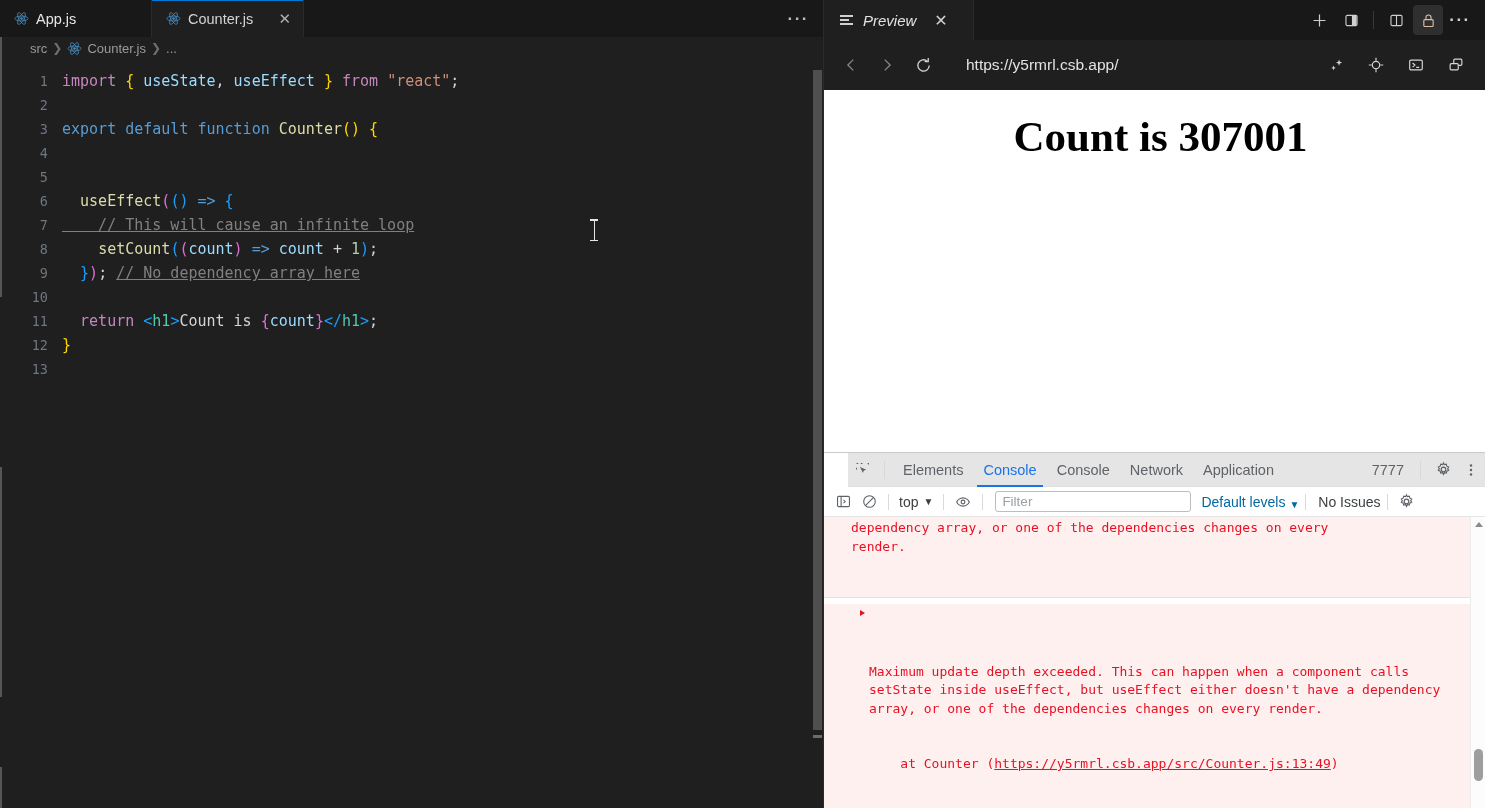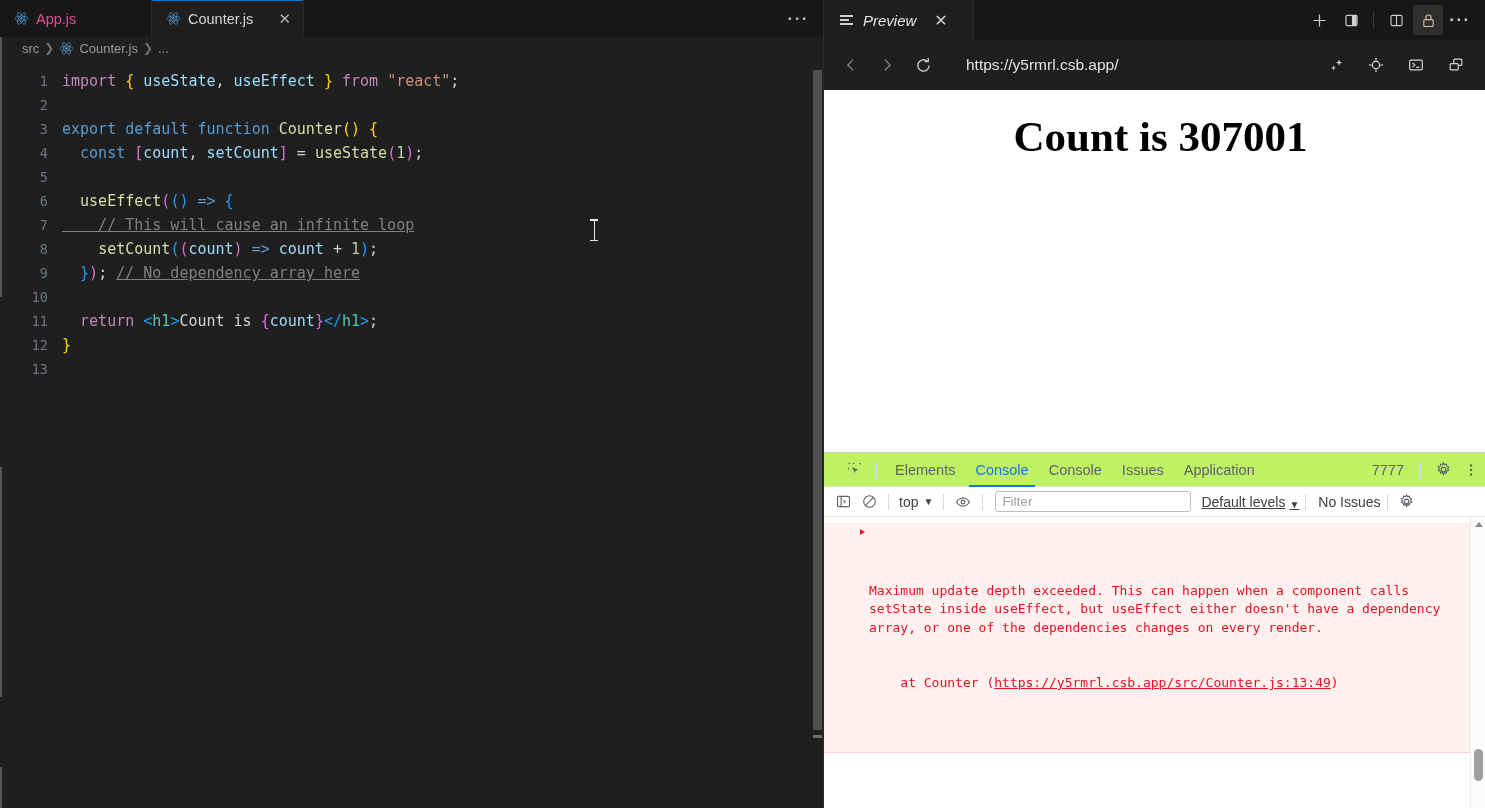--- a/index.html
+++ b/index.html
@@ -24,21 +24,21 @@
     display: flex; align-items: stretch;
     flex: 0 0 37px;
     position: relative;
   }
   .tab {
     display: flex; align-items: center; gap: 7px;
     padding: 0 12px 0 14px;
     min-width: 152px;
     background: #181818;
     border-right: 1px solid #2b2b2b;
-    color: #ec4899;
+    color: #e5e5e5;
     font-size: 14.5px;
     position: relative;
     cursor: pointer;
   }
   .tab.active {
     background: #1f1f1f;
     color: #d4d4d4;
   }
   .tab.active::before {
     content: ""; position: absolute; left: 0; right: 0; top: 0; height: 1px;
@@ -54,21 +54,21 @@
   .tabbar-more {
     position: absolute; right: 14px; top: 0; height: 37px;
     display: flex; align-items: center;
     color: #b9b9b9; font-size: 17px; letter-spacing: 1.5px;
     font-weight: bold;
   }
   .tabbar-filler { flex: 1; background:#181818; border-right: none;}
 
   .breadcrumb {
     height: 22px; display: flex; align-items: center; gap: 5px;
-    padding-left: 22px; color: #9a9a9a; font-size: 13px;
+    padding-left: 30px; color: #9a9a9a; font-size: 13px;
     background: #1f1f1f;
     flex: 0 0 22px;
   }
   .breadcrumb .sep { color: #6f6f6f; font-size: 12px; }
   .breadcrumb .crumb { display:flex; align-items:center; gap:5px; cursor:pointer;}
 
   .code-area {
     flex: 1; position: relative; overflow: hidden;
     background: #1f1f1f;
     font-family: "DejaVu Sans Mono", monospace;
@@ -210,22 +210,23 @@
   .devtools {
     flex: 1; background: #ffffff;
     display: flex; flex-direction: column;
     border-top: 1px solid #cacaca;
     font-family: "Liberation Sans", sans-serif;
   }
   .dt-tabs {
     height: 34px; flex:0 0 34px;
     display: flex; align-items: center;
     border-bottom: 1px solid #e0e0e0;
-    padding-left: 16px;
-    background:#bef264;
+    padding-left: 0;
+    background:#e5e5e5;
+    margin-left:24px;
   }
   .dt-inspect {
     width: 28px; height:26px; display:flex;align-items:center;justify-content:center;
     color:#5f6368; cursor:pointer;
   }
   .dt-sep { width:1px; height:18px; background:#d8d8d8; margin:0 8px; }
   .dt-tab {
     padding: 0 10px; height: 34px; display:flex; align-items:center;
     color: #5f6368; font-size: 14.5px; cursor:pointer;
     position: relative;
@@ -258,22 +259,22 @@
   }
   .filter-input {
     flex: 0 0 196px; height: 21px; margin-left: 6px;
     border: 1px solid #bdbdbd; border-radius: 3px;
     padding: 0 6px; font-size: 13.5px; color: #3c4043;
     background: #fff; outline: none;
     font-family: "Liberation Sans", sans-serif;
   }
   .filter-input::placeholder { color: #9aa0a6; }
   .levels {
-    display:flex;align-items:flex-end;gap:4px; color:#404040; font-size:14px;
-    margin-left: 10px; cursor:pointer;text-decoration:underline;
+    display:flex;align-items:flex-end;gap:4px; color:#0369a1; font-size:14px;
+    margin-left: 10px; cursor:pointer;
   }
   .no-issues { color:#3c4043; font-size:14px; cursor:pointer;margin-left:6px; }
 
   .console-body {
     flex: 1; position: relative; overflow: hidden;
     background: #fff;
     padding-right: 15px;
   }
   .msg {
     background: #fff0f0;
@@ -370,21 +371,20 @@
       <div class="code-line">
         <span class="gutter">2</span>
         <span class="code-text"></span>
       </div>
       <div class="code-line">
         <span class="gutter">3</span>
         <span class="code-text"><span class="kw2">export</span> <span class="kw2">default</span> <span class="kw2">function</span> <span class="fn">Counter</span><span class="b1">(</span><span class="b1">)</span> <span class="b1">{</span></span>
       </div>
       <div class="code-line">
         <span class="gutter">4</span>
-        <span class="code-text">  <span class="kw2">const</span> <span class="b2">[</span><span class="var">count</span><span class="plain">,</span> <span class="var">setCount</span><span class="b2">]</span> <span class="plain">=</span> <span class="fn">useState</span><span class="b2">(</span><span class="num">1</span><span class="b2">)</span><span class="plain">;</span></span>
       </div>
       <div class="code-line">
         <span class="gutter">5</span>
         <span class="code-text"></span>
       </div>
       <div class="code-line">
         <span class="gutter">6</span>
         <span class="code-text">  <span class="fn">useEffect</span><span class="b2">(</span><span class="b3">(</span><span class="b3">)</span> <span class="kw2">=&gt;</span> <span class="b3">{</span></span>
       </div>
       <div class="code-line">
@@ -531,21 +531,21 @@
         <div class="dt-inspect">
           <svg width="17" height="17" viewBox="0 0 20 20">
               <path d="M3 3h3M8 3h3M3 8v3M16 3h1v3" fill="none" stroke="#5f6368" stroke-width="1.2" stroke-dasharray="2 2"></path>
               <path d="M7 7l7.5 3.2-3 .9-.9 3z" fill="#5f6368"></path>
             </svg>
         </div>
         <div class="dt-sep"></div>
         <div class="dt-tab">Elements</div>
         <div class="dt-tab active">Console</div>
         <div class="dt-tab">Console</div>
-        <div class="dt-tab">Issues</div>
+        <div class="dt-tab">Network</div>
         <div class="dt-tab">Application</div>
         <div class="dt-spacer"></div>
         <div class="dt-count">7777</div>
         <div class="dt-sep"></div>
         <div class="dt-icon">
           <svg width="17" height="17" viewBox="0 0 20 20">
               <circle cx="10" cy="10" r="2.7" fill="none" stroke="#5f6368" stroke-width="1.4"></circle>
               <path d="M10 2.2l1 2.1 2.3-.5 .6 2.3 2.2.9-1.2 2 1.2 2-2.2.9-.6 2.3-2.3-.5-1 2.1-1-2.1-2.3.5-.6-2.3-2.2-.9 1.2-2-1.2-2 2.2-.9.6-2.3 2.3.5z" fill="none" stroke="#5f6368" stroke-width="1.3"></path>
             </svg>
         </div>
@@ -596,20 +596,24 @@
         <div class="tb-btn">
           <svg width="17" height="17" viewBox="0 0 20 20">
               <circle cx="10" cy="10" r="2.7" fill="none" stroke="#5f6368" stroke-width="1.4"></circle>
               <path d="M10 2.2l1 2.1 2.3-.5 .6 2.3 2.2.9-1.2 2 1.2 2-2.2.9-.6 2.3-2.3-.5-1 2.1-1-2.1-2.3.5-.6-2.3-2.2-.9 1.2-2-1.2-2 2.2-.9.6-2.3 2.3.5z" fill="none" stroke="#5f6368" stroke-width="1.3"></path>
             </svg>
         </div>
       </div>
 
       <div class="console-body">
 
+        <div class="msg cont" style="margin-top:-38px;">
+          <span class="msg-text">dependency array, or one of the dependencies changes on every
+render.</span>
+        </div>
         <div class="msg-gap"></div>
 
         <div class="msg">
           <span class="arrow"></span>
           <span class="msg-text">Maximum update depth exceeded. This can happen when a component calls setState inside useEffect, but useEffect either doesn't have a dependency array, or one of the dependencies changes on every render.</span>
           <span class="stack"><span>    at Counter (</span><a href="#">https://y5rmrl.csb.app/src/Counter.js:13:49</a><span>)</span></span>
           
         </div>
 
         <div class="dt-scroll">

